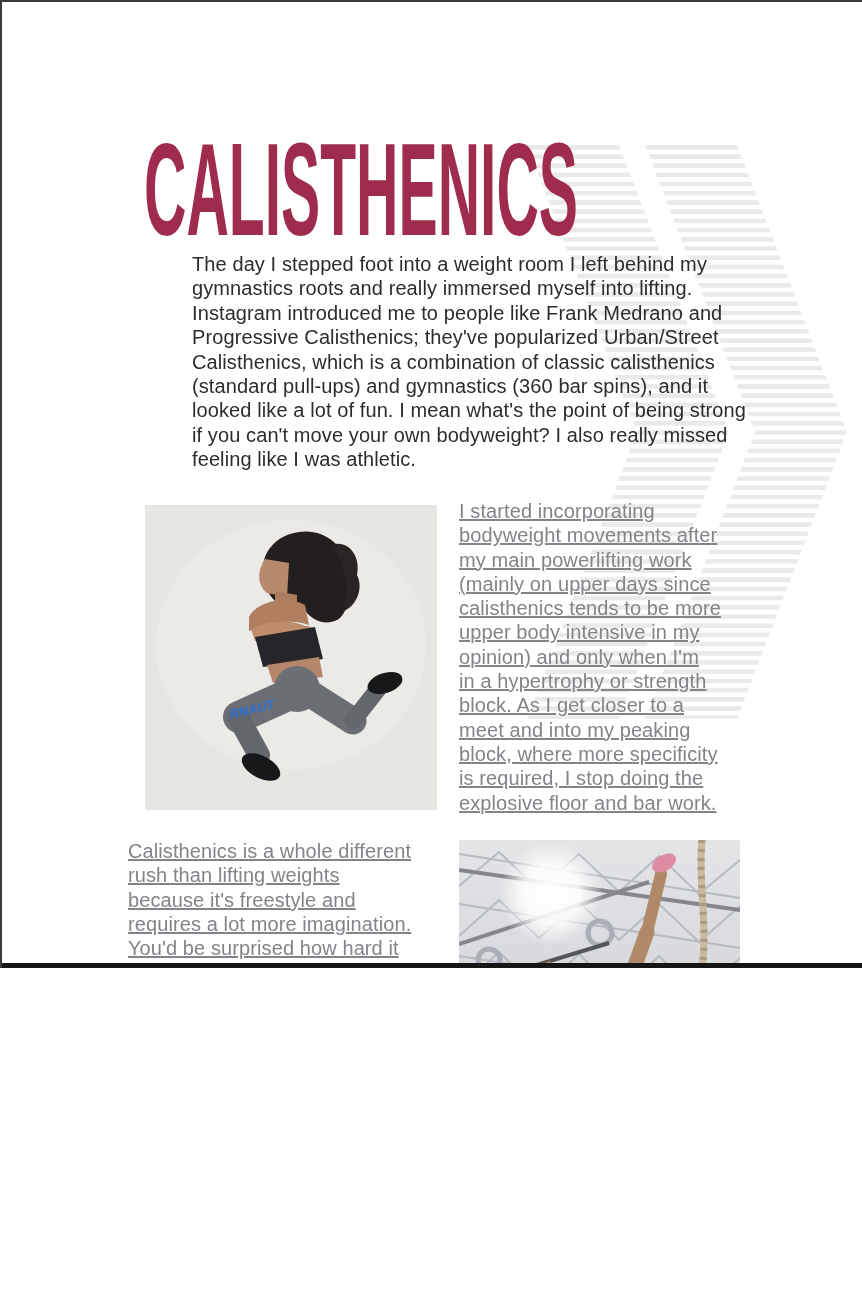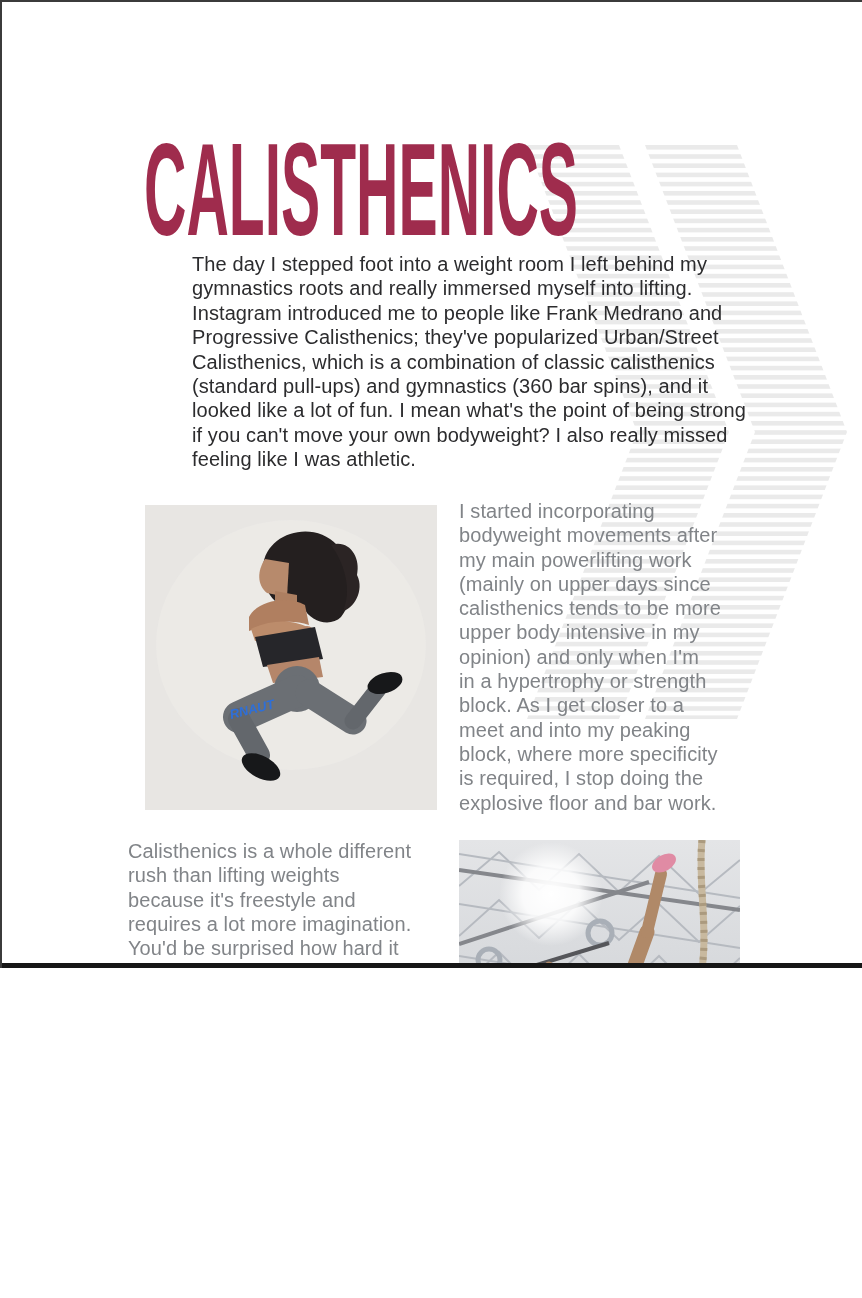--- a/index.html
+++ b/index.html
@@ -17,21 +17,21 @@
   .art{position:absolute;left:505px;top:143px;width:345px;height:575px;}
   .title-wrap{position:absolute;left:142px;top:137px;width:436px;height:100px;}
   .intro{
     position:absolute;left:142px;top:250px;
     font-size:20px;line-height:24.4px;color:#2c2c2e;
     white-space:pre;letter-spacing:0.1px;margin-left:48px;
   }
   .textcol{
     position:absolute;
     font-size:20px;line-height:24.3px;color:#818488;
-    white-space:pre;letter-spacing:0.1px;
+    white-space:pre;letter-spacing:0.1px;text-decoration:underline;
   }
   .col-right{left:457px;top:497px;}
   .col-left{left:126px;top:837px;}
   .photo{position:absolute;display:block;}
   .photo1{left:143px;top:503px;}
   .photo2{left:457px;top:838px;}
   .footer-rule{
     position:absolute;left:142px;top:1185px;width:588px;height:0;
     border-top:2px solid #e8cdd4;
   }

